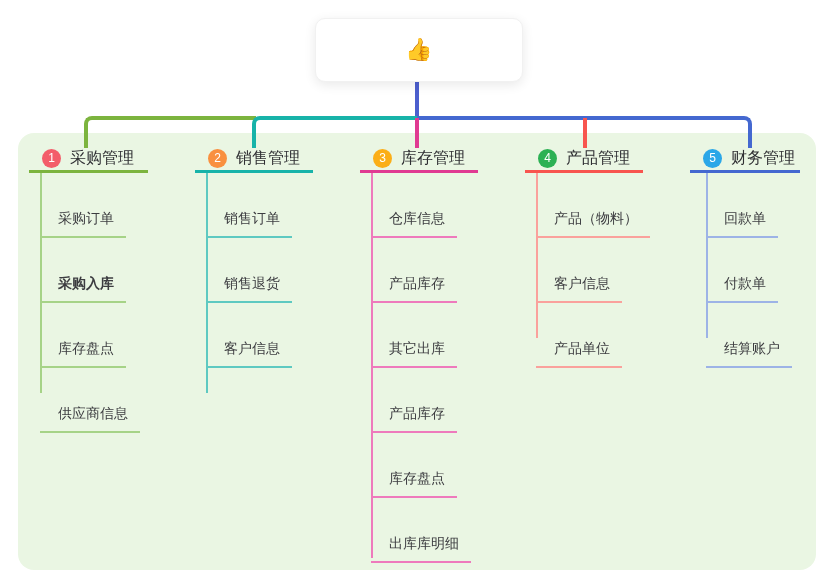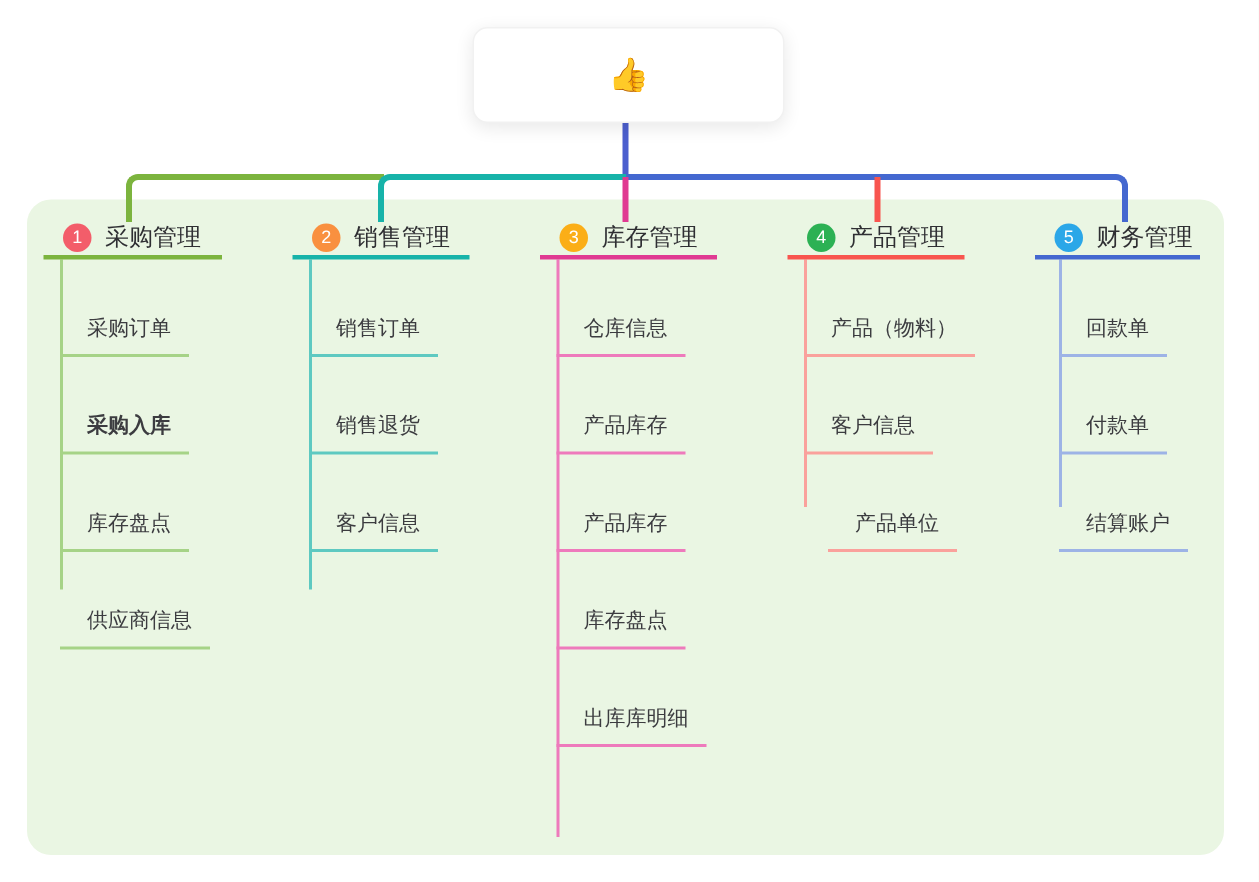--- a/index.html
+++ b/index.html
@@ -166,20 +166,23 @@
       </div>
       <div class="children" style="left: 371px; text-align: center;">
         <div class="vline" style="height: 385px; background: rgb(238, 122, 188);"></div>
         <div class="child-row">
           <span class="child-label" style="border-bottom-color: rgb(238, 122, 188);">仓库信息</span>
         </div>
         <div class="child-row">
           <span class="child-label" style="border-bottom-color: rgb(238, 122, 188);">产品库存</span>
         </div>
         <div class="child-row">
+          <span class="child-label" style="border-bottom-color: rgb(238, 122, 188);">其它出库</span>
+        </div>
+        <div class="child-row">
           <span class="child-label" style="border-bottom-color: rgb(238, 122, 188);">产品库存</span>
         </div>
         <div class="child-row">
           <span class="child-label" style="border-bottom-color: rgb(238, 122, 188);">库存盘点</span>
         </div>
         <div class="child-row">
           <span class="child-label" style="border-bottom-color: rgb(238, 122, 188);">出库库明细</span>
         </div>
       </div>
       <div class="branch-header" style="left: 525px; width: 118px; border-bottom-color: rgb(248, 85, 79);">
@@ -188,21 +191,21 @@
       </div>
       <div class="children" style="left: 536px;">
         <div class="vline" style="height: 165px; background: rgb(250, 161, 156);"></div>
         <div class="child-row">
           <span class="child-label" style="border-bottom-color: rgb(250, 161, 156);">产品（物料）</span>
         </div>
         <div class="child-row">
           <span class="child-label" style="border-bottom-color: rgb(250, 161, 156);">客户信息</span>
         </div>
         <div class="child-row">
-          <span class="child-label" style="border-bottom-color: rgb(250, 161, 156); margin-left: 16px;">产品单位</span>
+          <span class="child-label" style="border-bottom-color: rgb(250, 161, 156);">产品单位</span>
         </div>
       </div>
       <div class="branch-header" style="left: 690px; width: 110px; border-bottom-color: rgb(68, 104, 208);">
         <span class="badge" style="background: rgb(43, 167, 232);">5</span>
         <span class="branch-label">财务管理</span>
       </div>
       <div class="children" style="left: 706px;">
         <div class="vline" style="height: 165px; background: rgb(157, 179, 230);"></div>
         <div class="child-row">
           <span class="child-label" style="border-bottom-color: rgb(157, 179, 230);">回款单</span>

